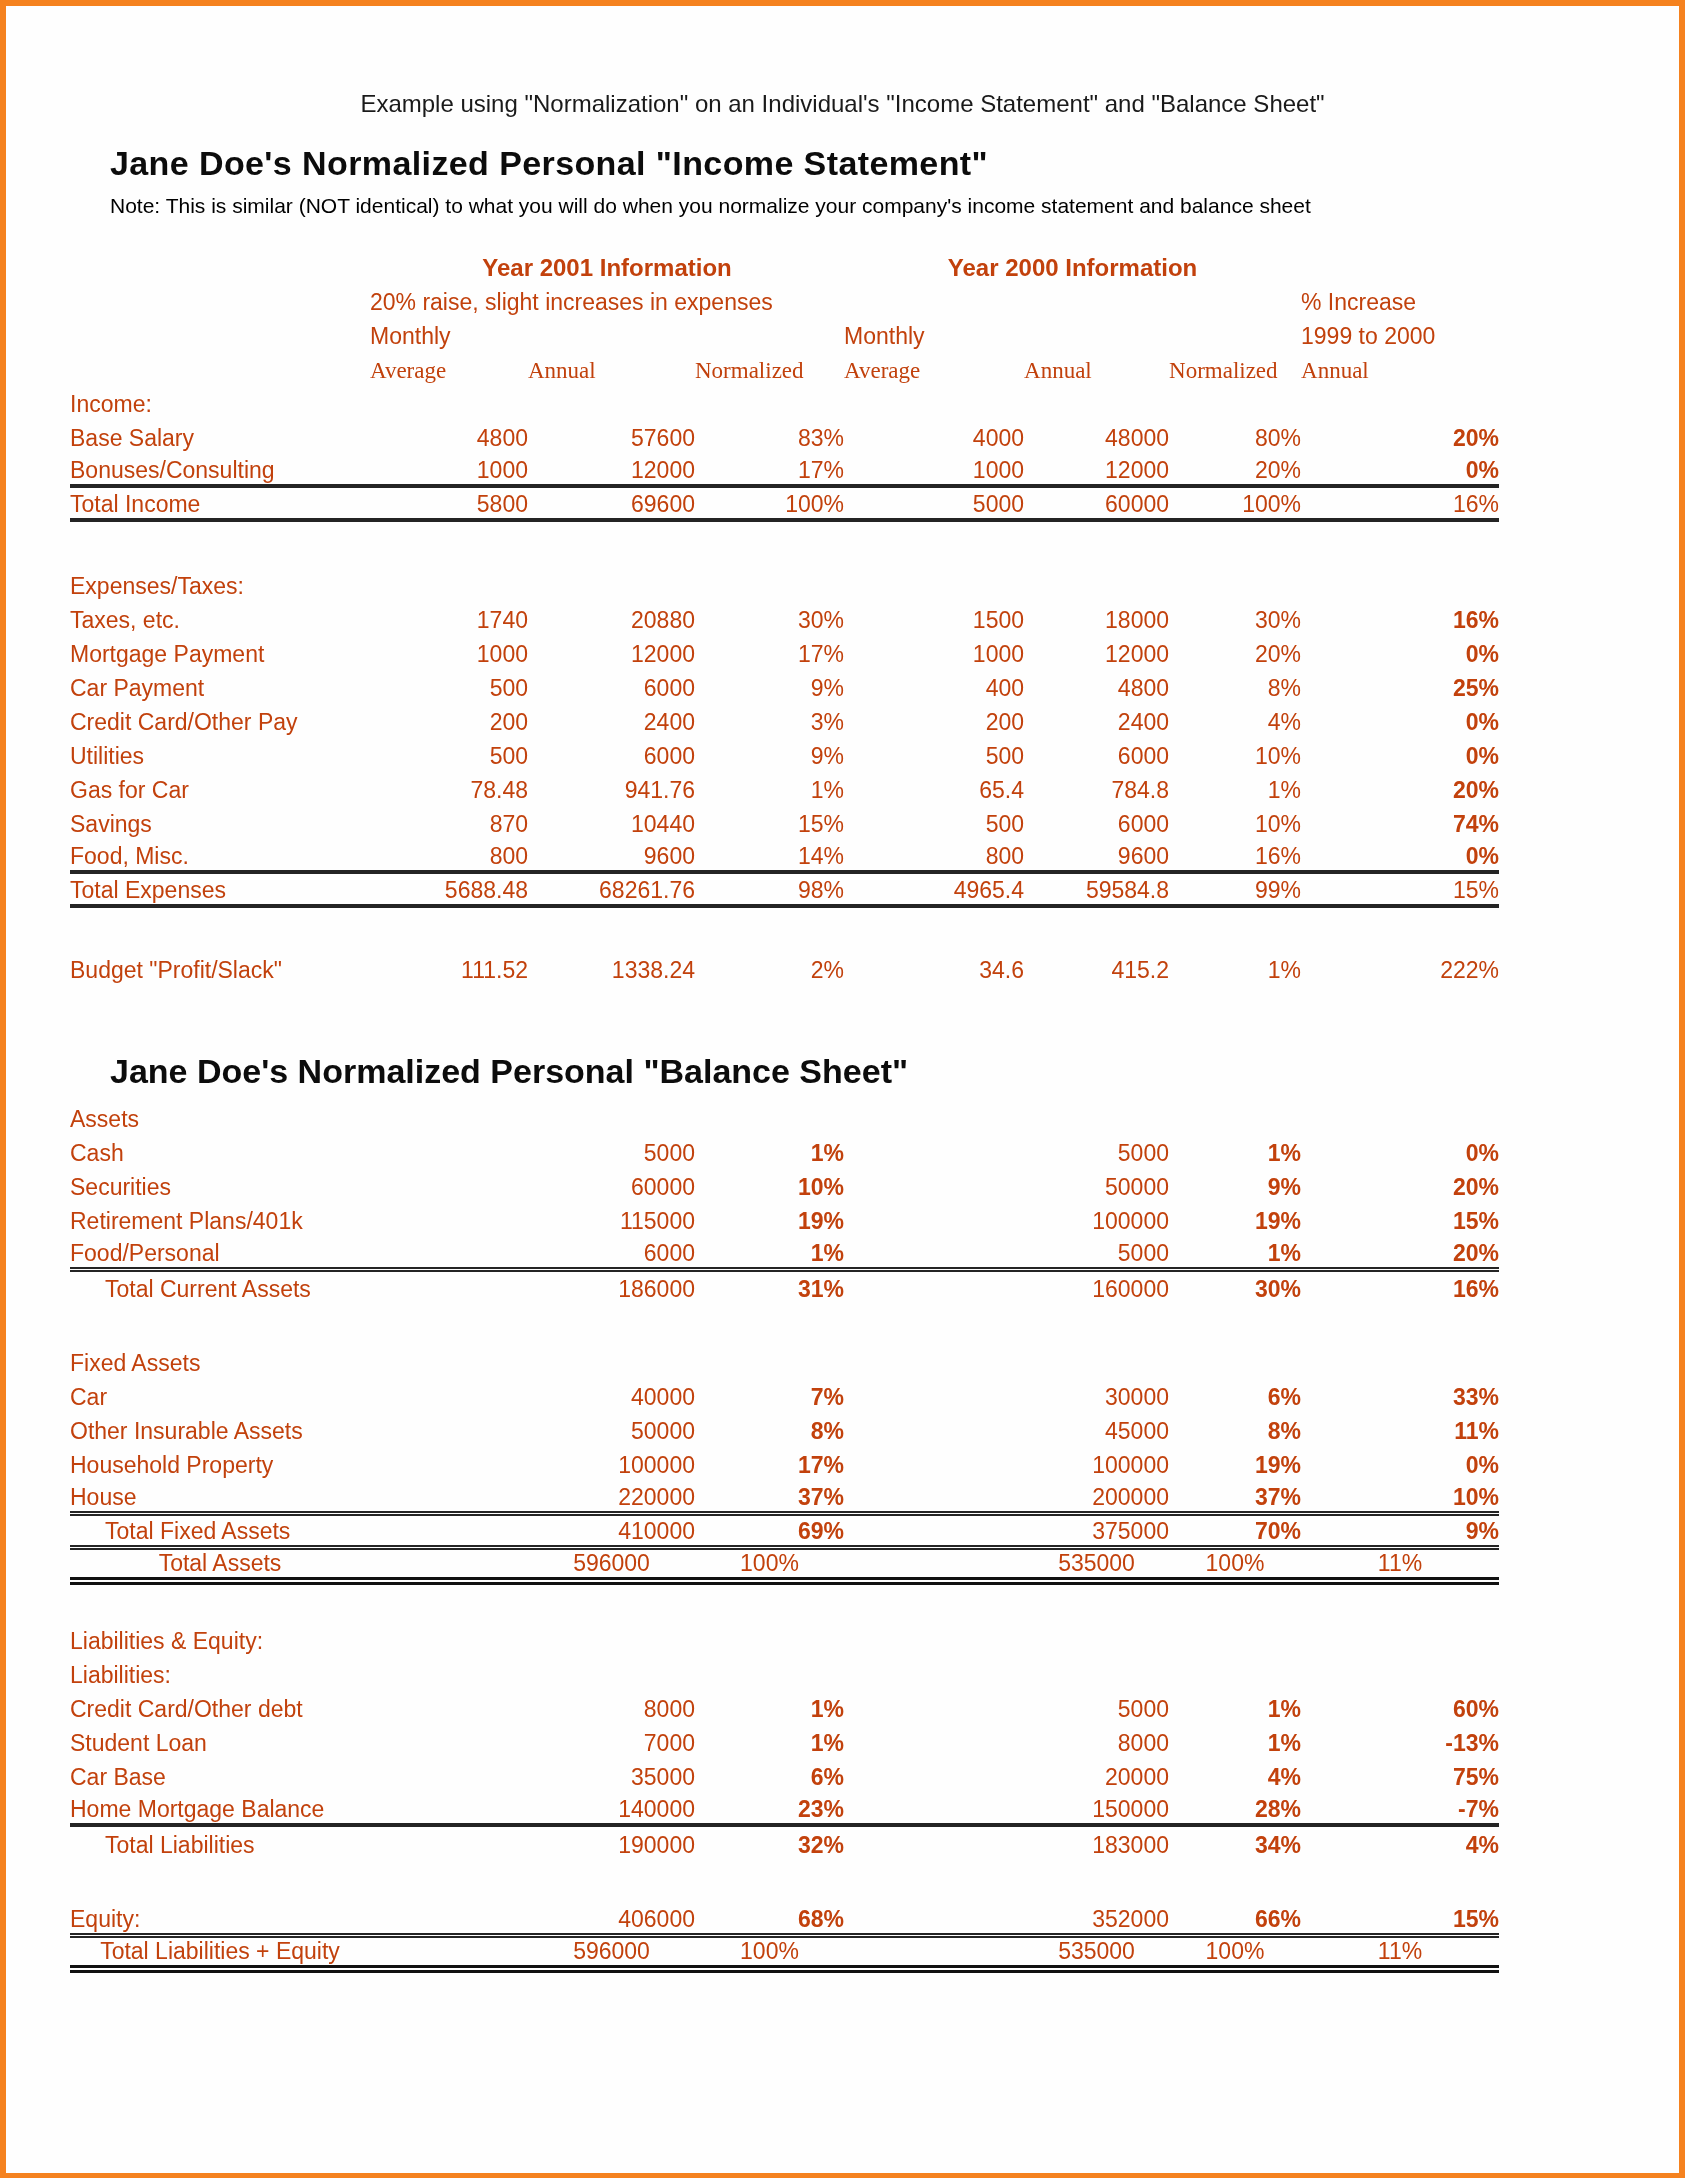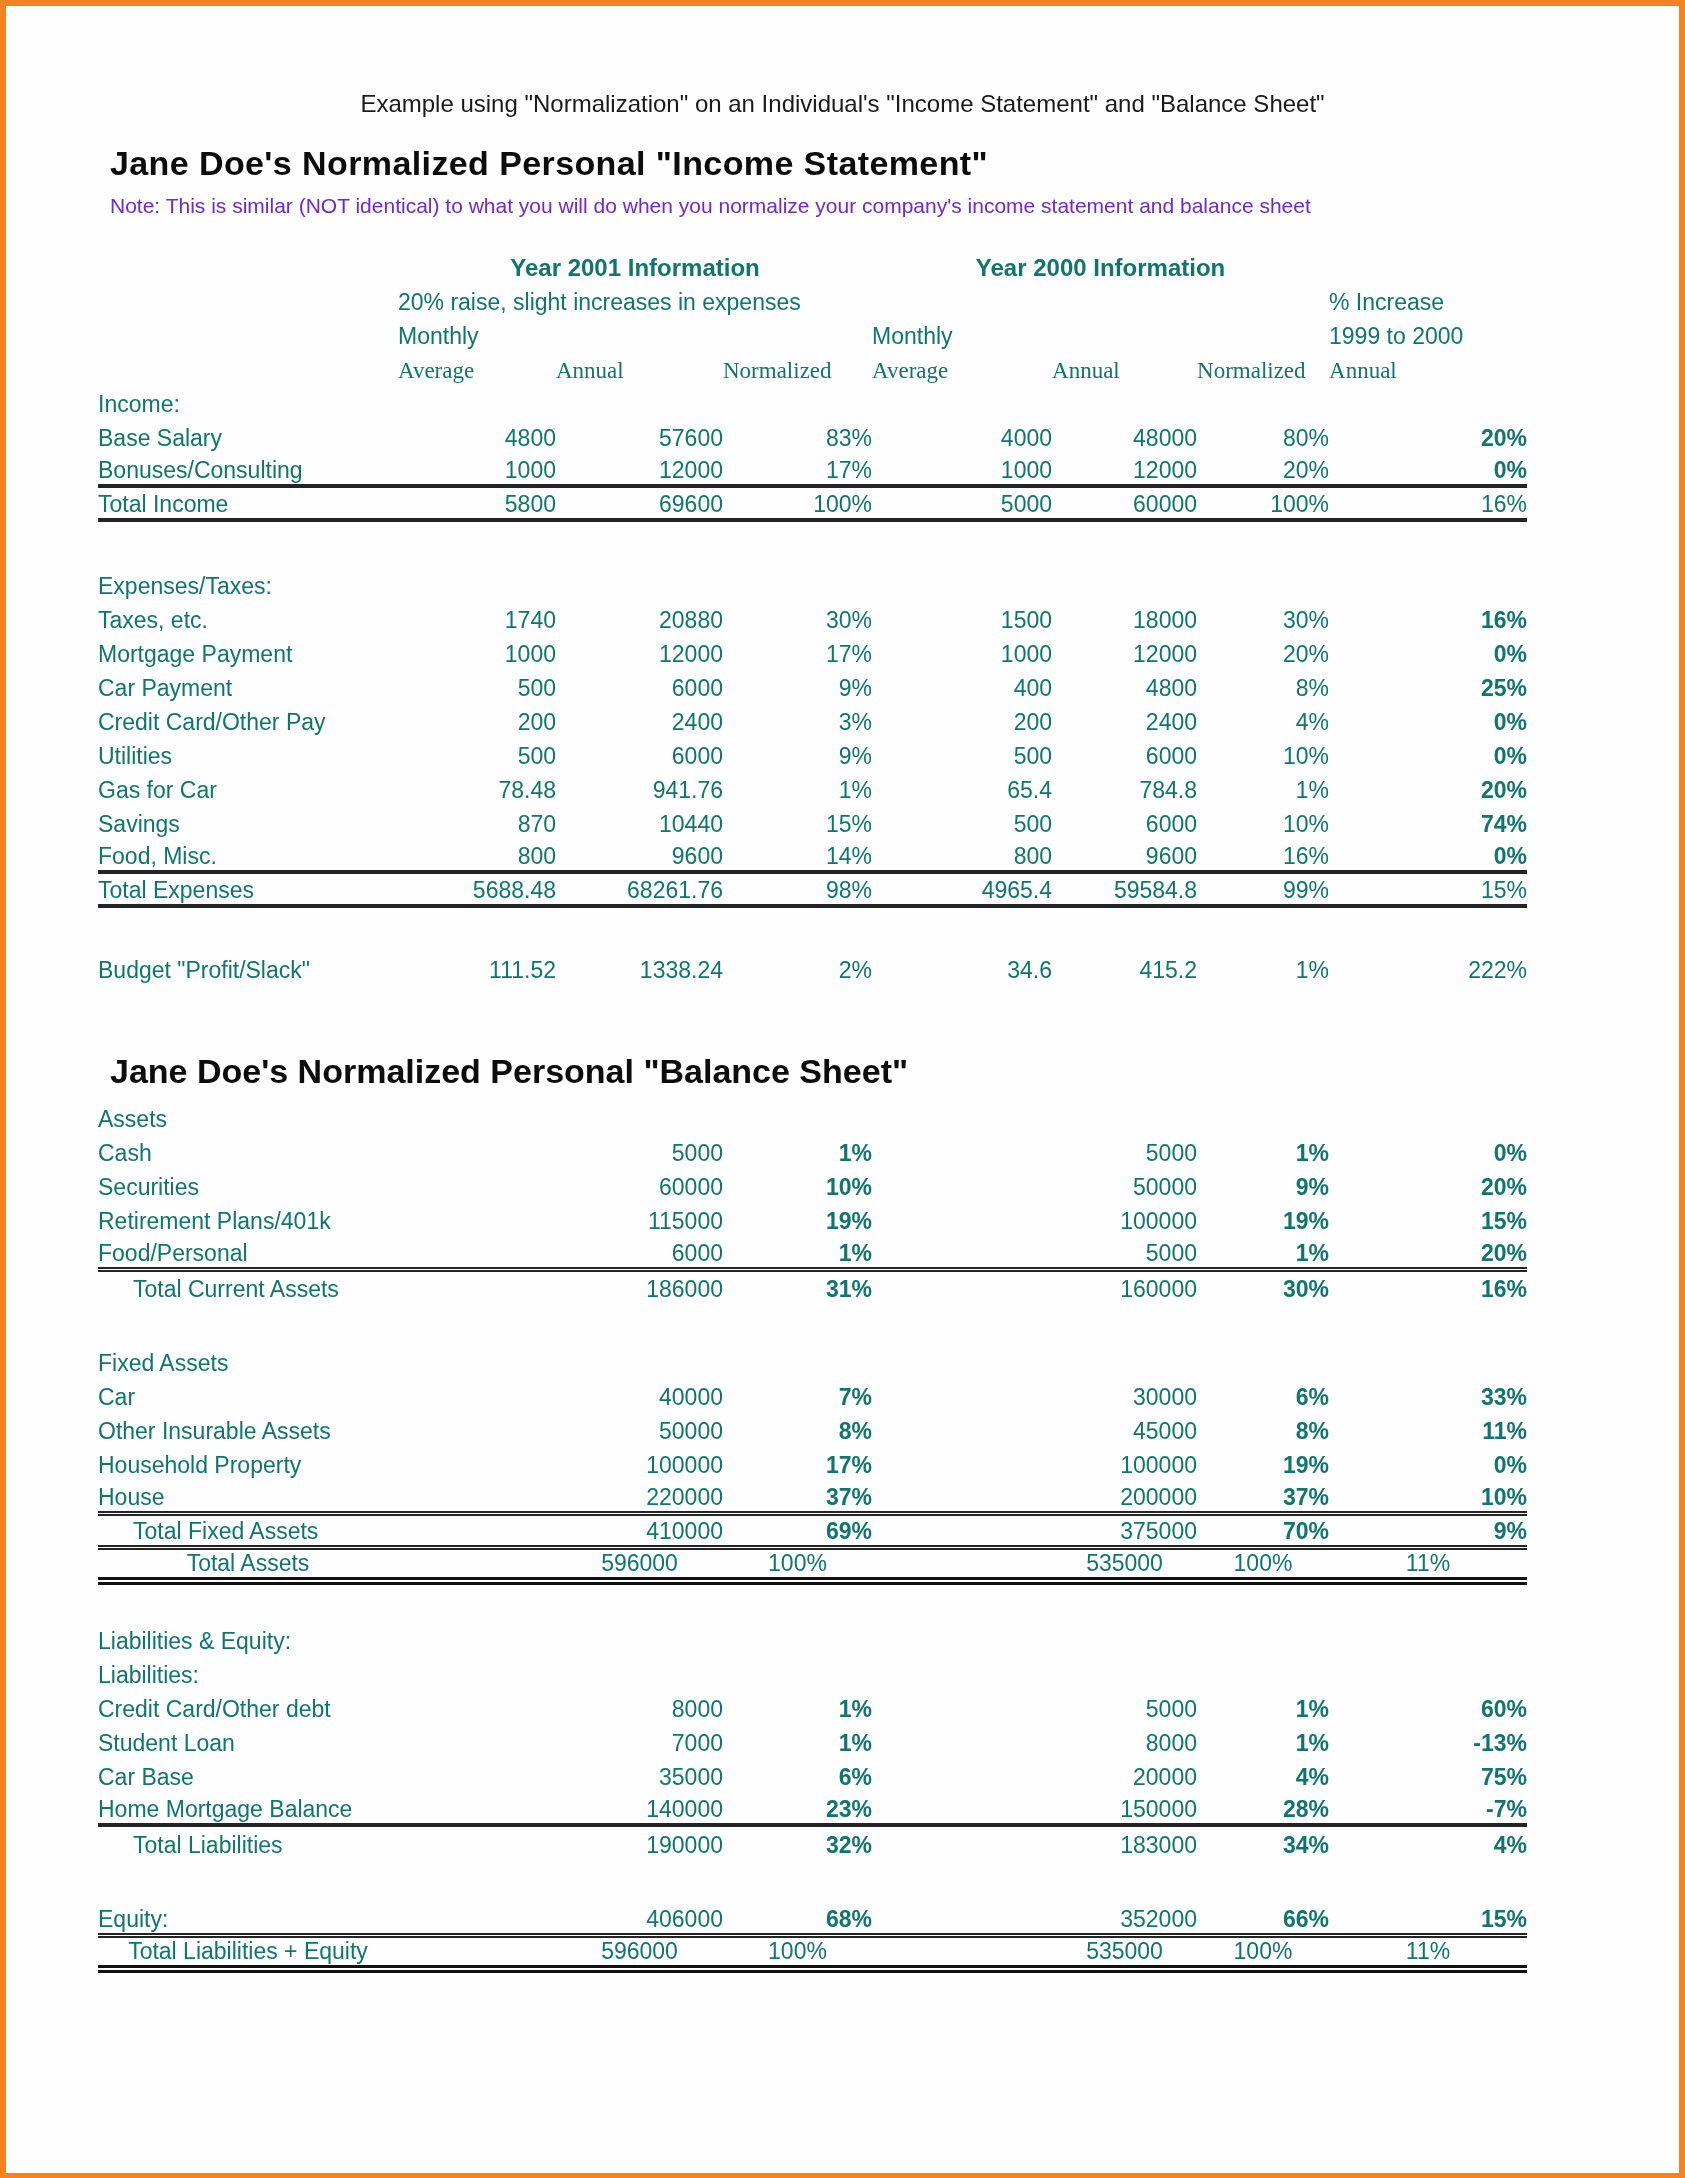--- a/index.html
+++ b/index.html
@@ -28,29 +28,29 @@
   }
   .balance-title{
     margin:68px 0 0 104px;
     font-size:34px;
     font-weight:bold;
     color:#0c0c0c;
   }
   .note{
     margin:10.5px 0 0 104px;
     font-size:21px;
-    color:#6d28d9;
+    color:#000000;
   }
   table.fin{
     border-collapse:collapse;
     table-layout:fixed;
     width:1429px;
-    margin-left:92px;
+    margin-left:64px;
     font-size:23px;
-    color:#0f766e;
+    color:#c2410c;
   }
   table.fin.income{margin-top:30px;}
   table.fin.balance{margin-top:8.8px;}
   table.fin tr{height:34px;}
   table.fin td{padding:0;vertical-align:bottom;overflow:hidden;white-space:nowrap;}
   td.lbl{text-align:left;padding-left:3.5px;}
   td.lbl.indent{padding-left:35px;}
   td.num{text-align:right;padding-right:2.6px;}
   tr.bold td{font-weight:normal;}
   td.bcell{font-weight:bold;}

